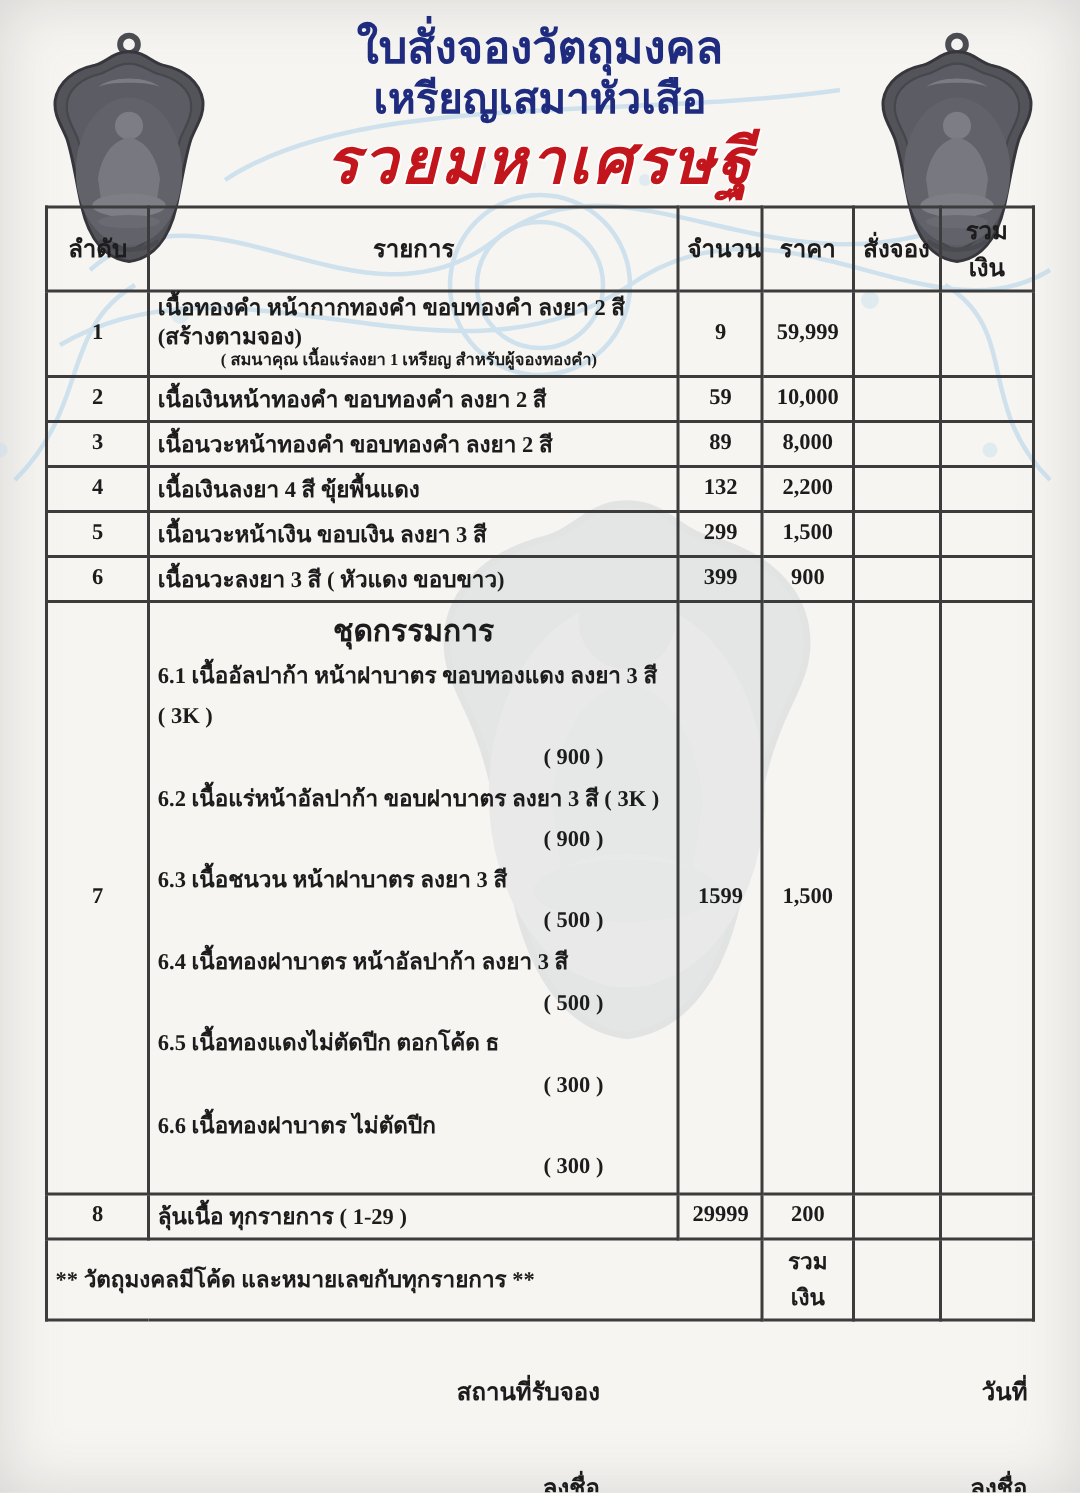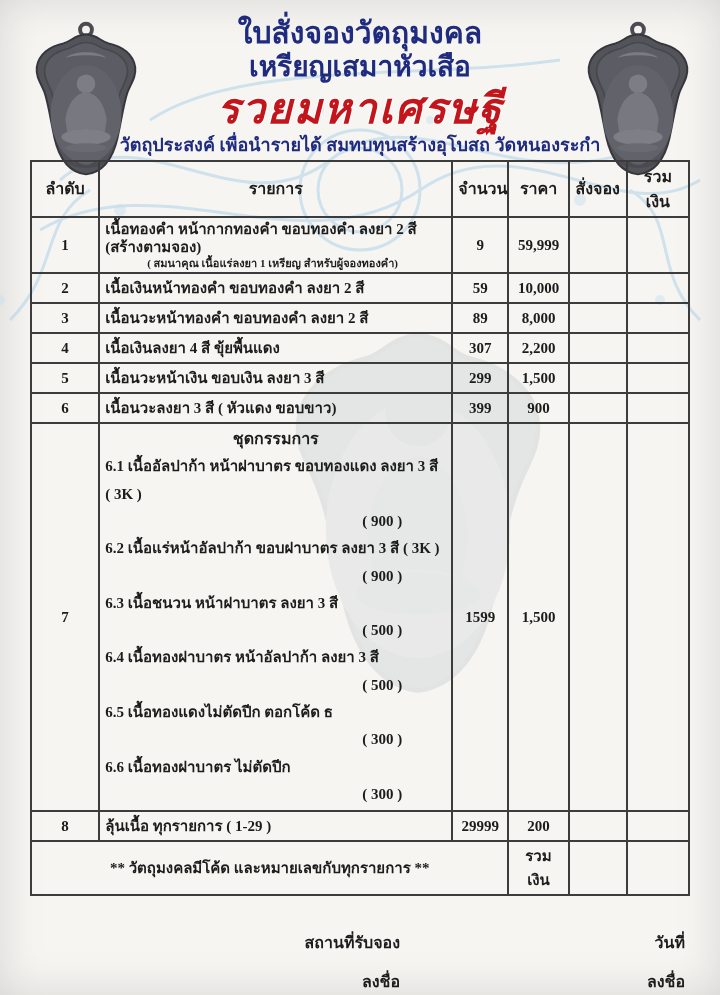--- a/index.html
+++ b/index.html
@@ -37,33 +37,33 @@
   
   .ordertable{position:relative;z-index:3;margin:4px 30px 0;border-collapse:collapse;width:660px;table-layout:fixed;}
   .ordertable td,.ordertable th{border:2px solid var(--border);padding:2px 5px;font-size:15px;font-weight:bold;background:transparent;vertical-align:middle;}
   .ordertable th{font-size:16px;text-align:center;height:30px;font-weight:bold;}
   .c-no{text-align:center;}
   .c-num{text-align:center;}
   .row-item{height:29px;}
   .row1 .main{line-height:1.25;}
   .row1 .sub{font-size:11px;padding-left:42px;line-height:1.2;}
   .committee-cell{padding:3px 8px 3px 5px;}
-  .committee-title{text-align:center;font-size:16px;margin-bottom:2px;}
+  .committee-title{text-align:center;font-size:20px;margin-bottom:2px;}
   .committee-line{display:flex;align-items:baseline;line-height:1.82;flex-direction:column;}
   .committee-line .qty{margin-left:auto;margin-right:44px;white-space:nowrap;}
-  .total-note{text-align:center;font-size:15px;height:26px;}
+  .total-note{font-size:15px;height:26px;}
   .total-label{text-align:center;}
   
   .watermark{position:absolute;left:268px;top:322px;z-index:1;opacity:.16;pointer-events:none;}
   
   .sigarea{position:relative;z-index:3;margin:34px 35px 0;font-size:16px;font-weight:bold;}
   .sig-row{display:flex;margin-bottom:12px;}
   .sig-col{display:flex;align-items:flex-end;flex-direction:column;}
   .sig-col.left{width:365px;margin-right:40px;}
-  .sig-col.right{flex:1;}
+  .sig-col.right{flex:1;gap:25px;}
   .sig-dots{flex:1;border-bottom:2px dotted #4a4a4a;height:16px;margin:0 4px;}
   .sig-suffix{white-space:nowrap;}
 </style>
 </head>
 <body>
 
 <div class="page">
 
   <svg class="flourish" width="720" height="420" viewBox="0 0 720 420">
     <g fill="none" stroke="#aed2e8" stroke-width="3" opacity="0.55">
@@ -117,21 +117,20 @@
     <circle cx="65" cy="40" r="14" fill="#8d9aa6"></circle>
     <path d="M65,58 C52,60 45,74 43,92 L46,112 C54,106 76,106 84,112 L87,92 C85,74 78,60 65,58 Z" fill="#97a4af"></path>
     <ellipse cx="65" cy="118" rx="27" ry="9" fill="#97a4af"></ellipse>
     <path d="M45,140 L65,155 L85,140 L65,148 Z" fill="#8d9aa6"></path>
   </svg>
 
   <div class="header">
     <div class="h-line1">ใบสั่งจองวัตถุมงคล</div>
     <div class="h-line2">เหรียญเสมาหัวเสือ</div>
     <div class="h-line3">รวยมหาเศรษฐี</div>
-    <div class="h-line5">วัตถุประสงค์  เพื่อนำรายได้ สมทบทุนสร้างอุโบสถ วัดหนองระกำ</div>
   </div>
 
 
   <table class="ordertable">
     <colgroup>
       <col style="width:68px">
         <col style="width:352px">
         <col style="width:56px">
       <col style="width:60px">
         <col style="width:58px">
@@ -173,21 +172,21 @@
       <td>เนื้อนวะหน้าทองคำ ขอบทองคำ ลงยา 2 สี</td>
       <td class="c-num">89</td>
       <td class="c-num">8,000</td>
       <td></td>
       <td></td>
     </tr>
 
     <tr class="row-item">
       <td class="c-no">4</td>
       <td>เนื้อเงินลงยา 4 สี ขุ้ยพื้นแดง</td>
-      <td class="c-num">307</td>
+      <td class="c-num">132</td>
       <td class="c-num">2,200</td>
       <td></td>
       <td></td>
     </tr>
 
     <tr class="row-item">
       <td class="c-no">5</td>
       <td>เนื้อนวะหน้าเงิน ขอบเงิน ลงยา 3 สี</td>
       <td class="c-num">299</td>
       <td class="c-num">1,500</td>

